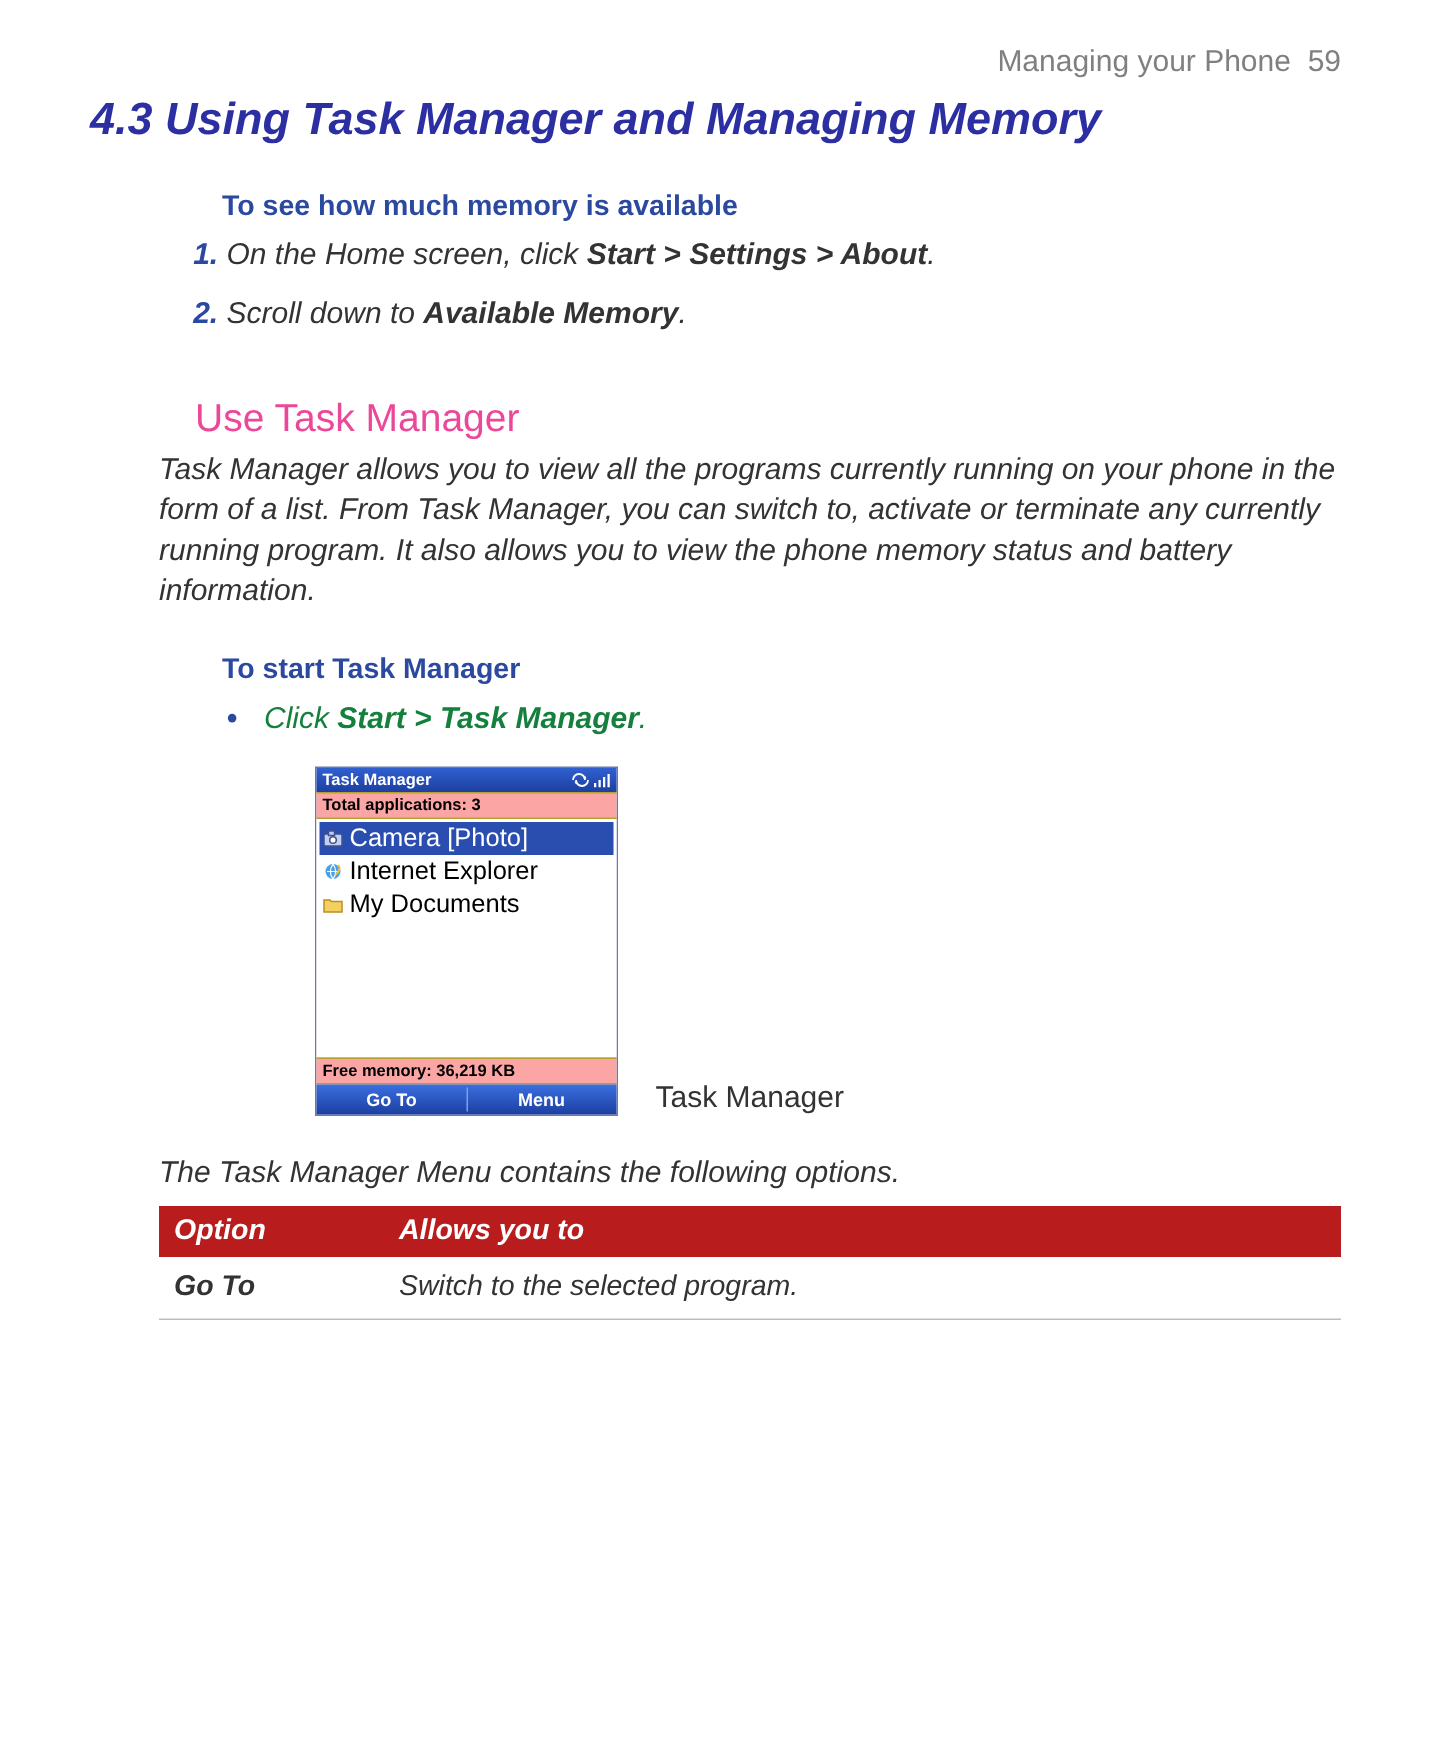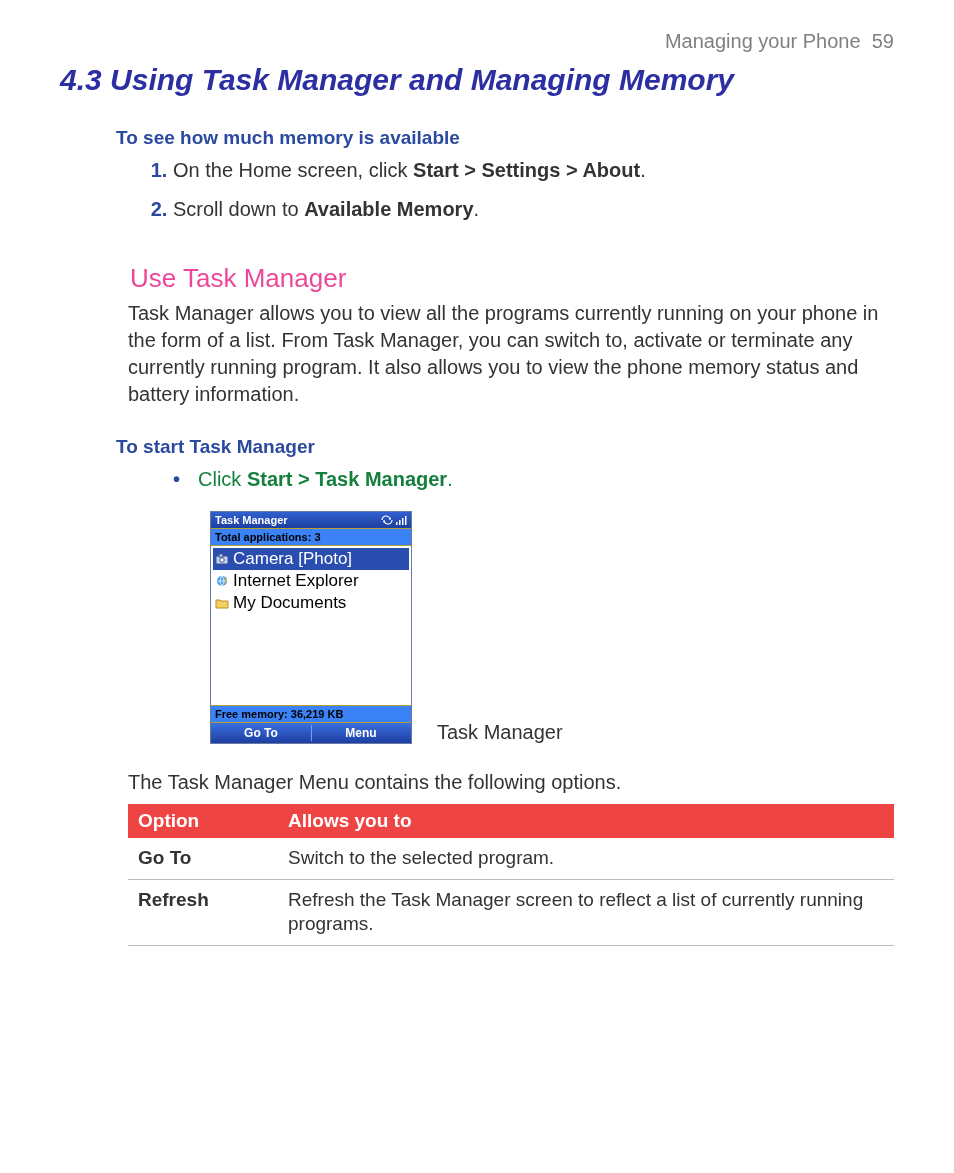--- a/index.html
+++ b/index.html
@@ -21,25 +21,26 @@
     color: #2c2fa2;
     font-size: 30px;
     font-weight: bold;
     margin: 0 0 30px 0;
     font-style: italic;
   }
   .sub-blue {
     color: #2c49a0;
     font-weight: bold;
     font-size: 19px;
-    margin-left: 56px;
+    margin-left: 88px;
     margin-bottom: 8px;
   }
   .content-indent {
-    margin-left: 68px;
+    margin-left: 46px;
+    font-style: italic;
   }
   .body-text {
     font-size: 20px;
     color: #333;
     line-height: 1.35;
   }
   ol.numbered {
     margin: 0 0 20px 0;
     padding-left: 45px;
   }
@@ -103,21 +104,21 @@
     justify-content: space-between;
     align-items: center;
   }
   .tm-icons {
     display: flex;
     gap: 2px;
     align-items: center;
   }
   .tm-icons svg { display: block; }
   .tm-yellowbar {
-    background: #3b82f6;
+    background: #fca5a5;
     color: #000;
     font-weight: bold;
     padding: 2px 4px;
     border-top: 1px solid #b8a030;
     border-bottom: 1px solid #b8a030;
   }
   .tm-body {
     background: #ffffff;
     height: 155px;
     padding: 2px 2px;
@@ -162,21 +163,21 @@
   }
 
   
   table.options {
     border-collapse: collapse;
     width: 100%;
     margin-top: 8px;
     font-size: 19px;
   }
   table.options th {
-    background: #ef4444;
+    background: #b91c1c;
     color: #ffffff;
     text-align: left;
     padding: 6px 10px;
     font-weight: bold;
   }
   table.options td {
     padding: 8px 10px;
     vertical-align: top;
     border-bottom: 1px solid #bdbdbd;
     color: #333;
@@ -280,19 +281,15 @@
       <tr>
         <th>Option</th>
         <th>Allows you to</th>
       </tr>
     </thead>
     <tbody>
       <tr>
         <td class="opt">Go To</td>
         <td>Switch to the selected program.</td>
       </tr>
-      <tr>
-        <td class="opt">Refresh</td>
-        <td>Refresh the Task Manager screen to reflect a list of currently running programs.</td>
-      </tr>
     </tbody>
   </table>
 </div>
 
 </body></html>

